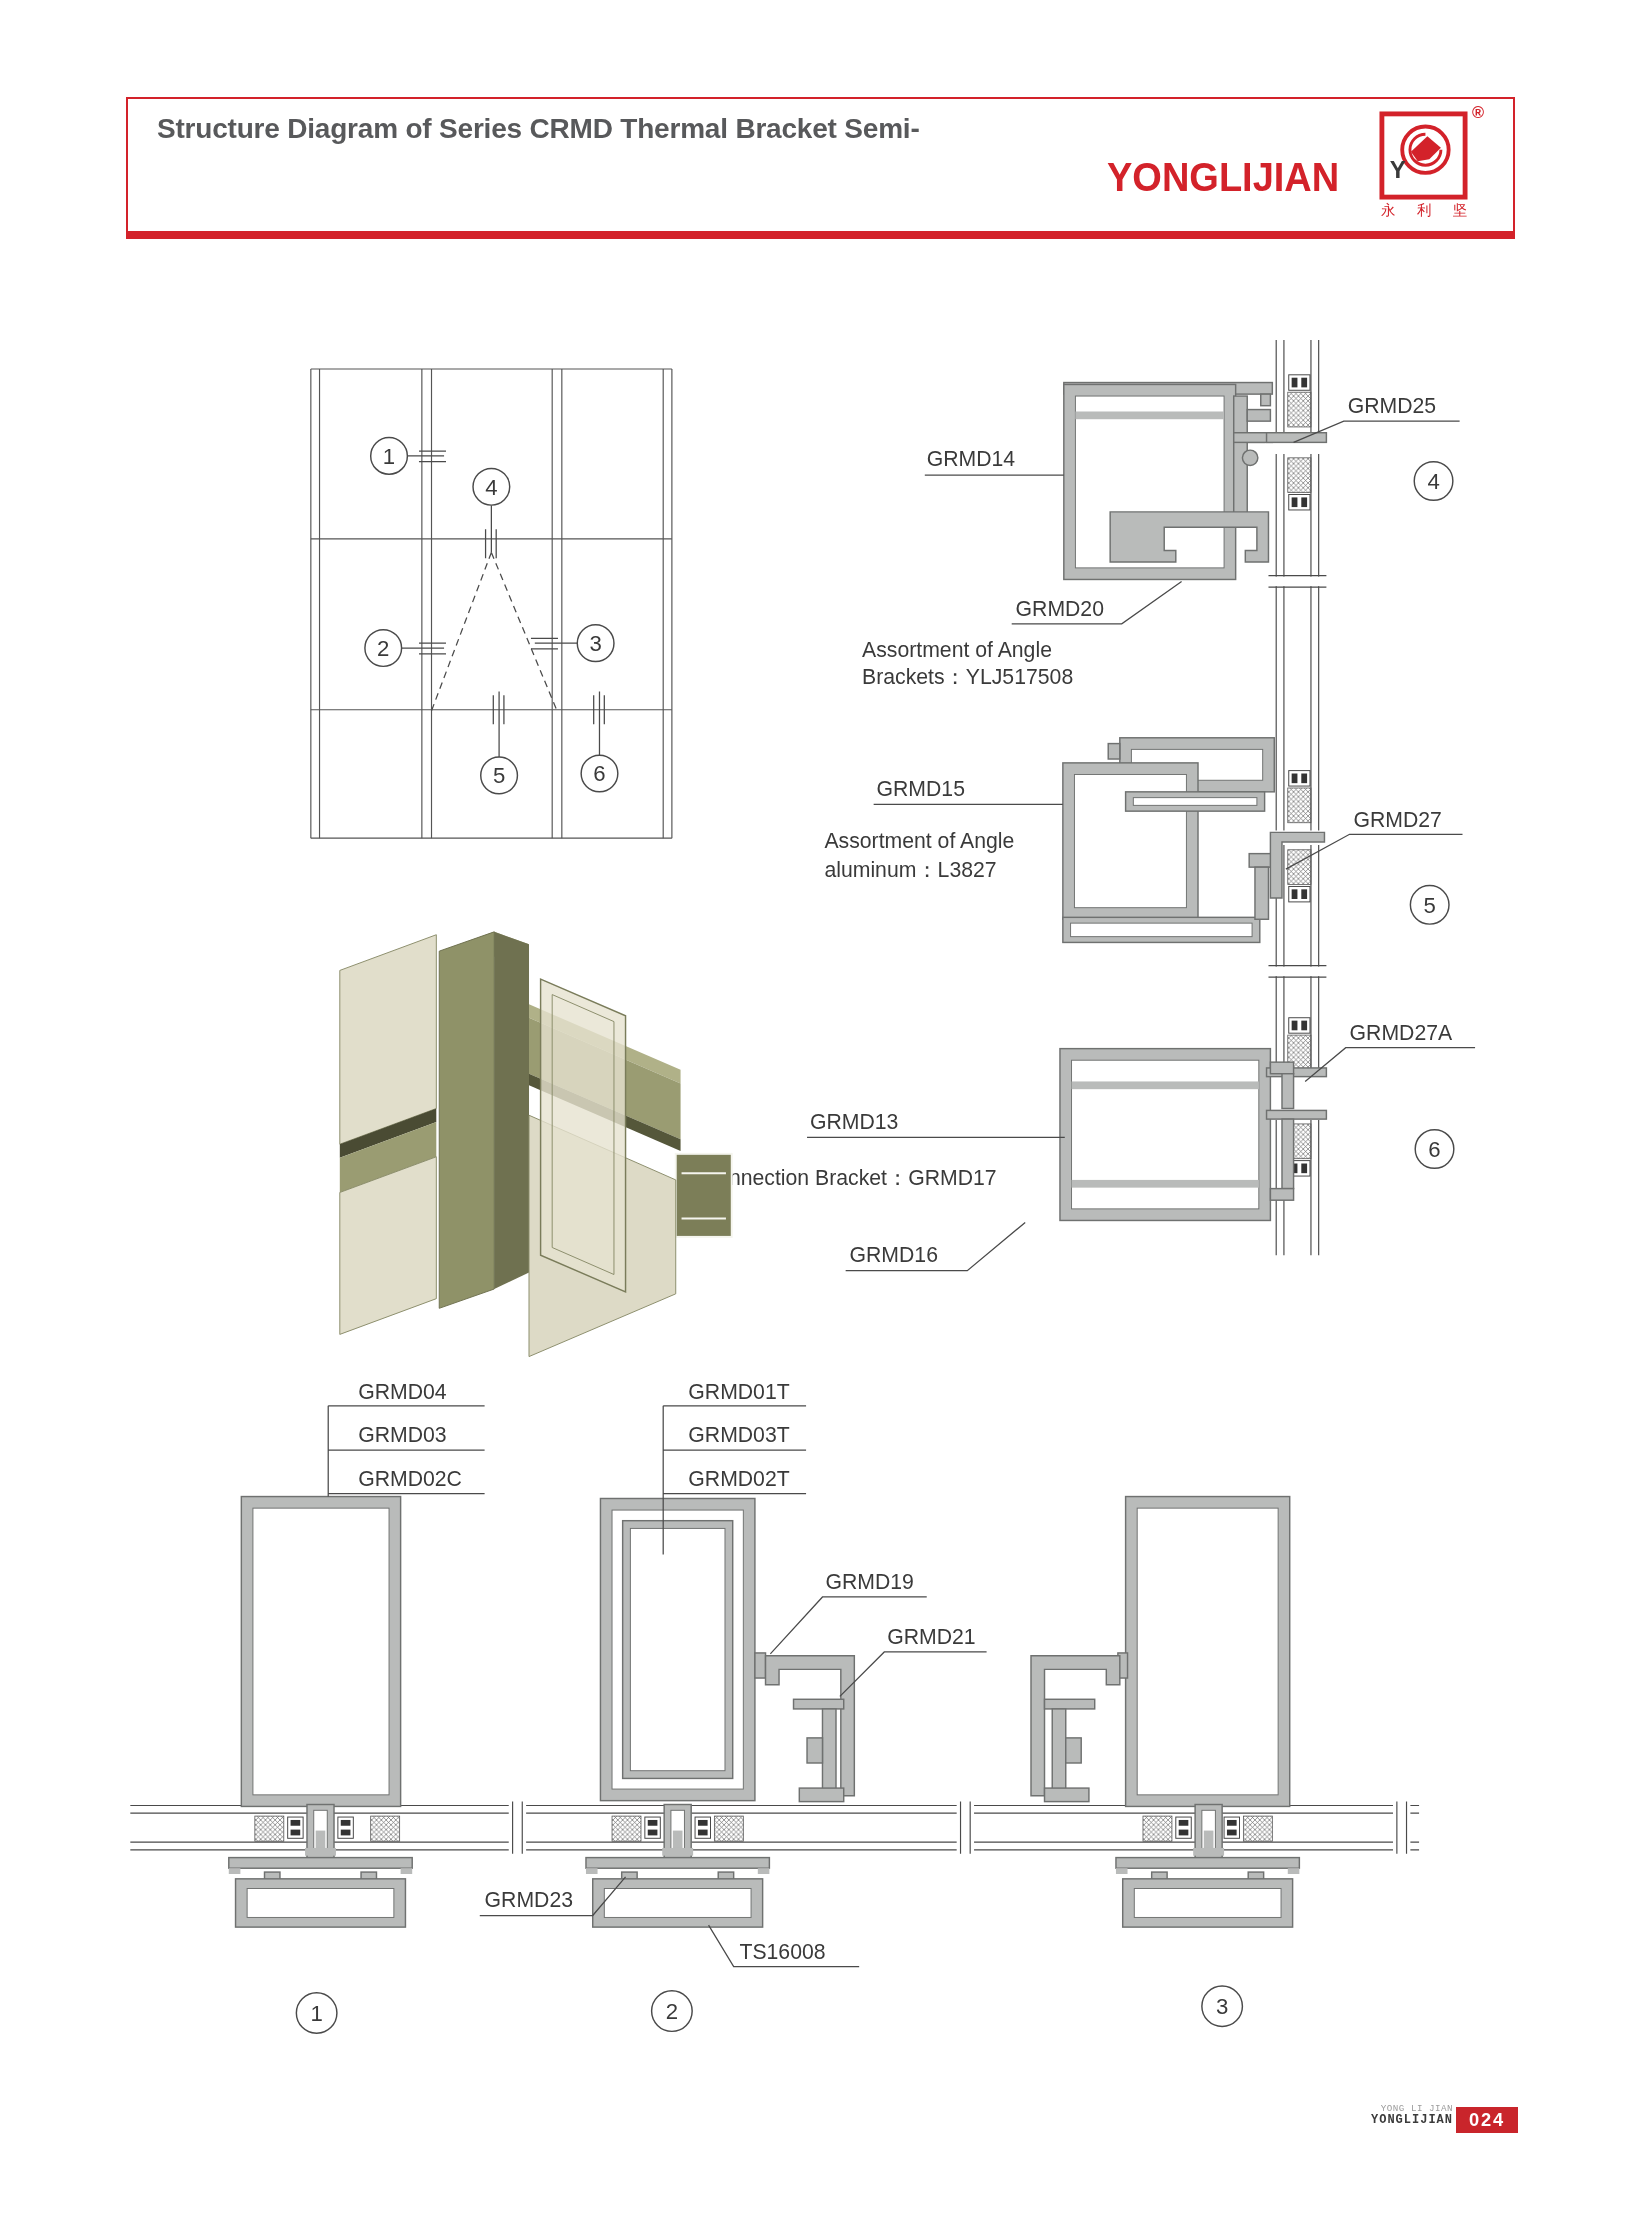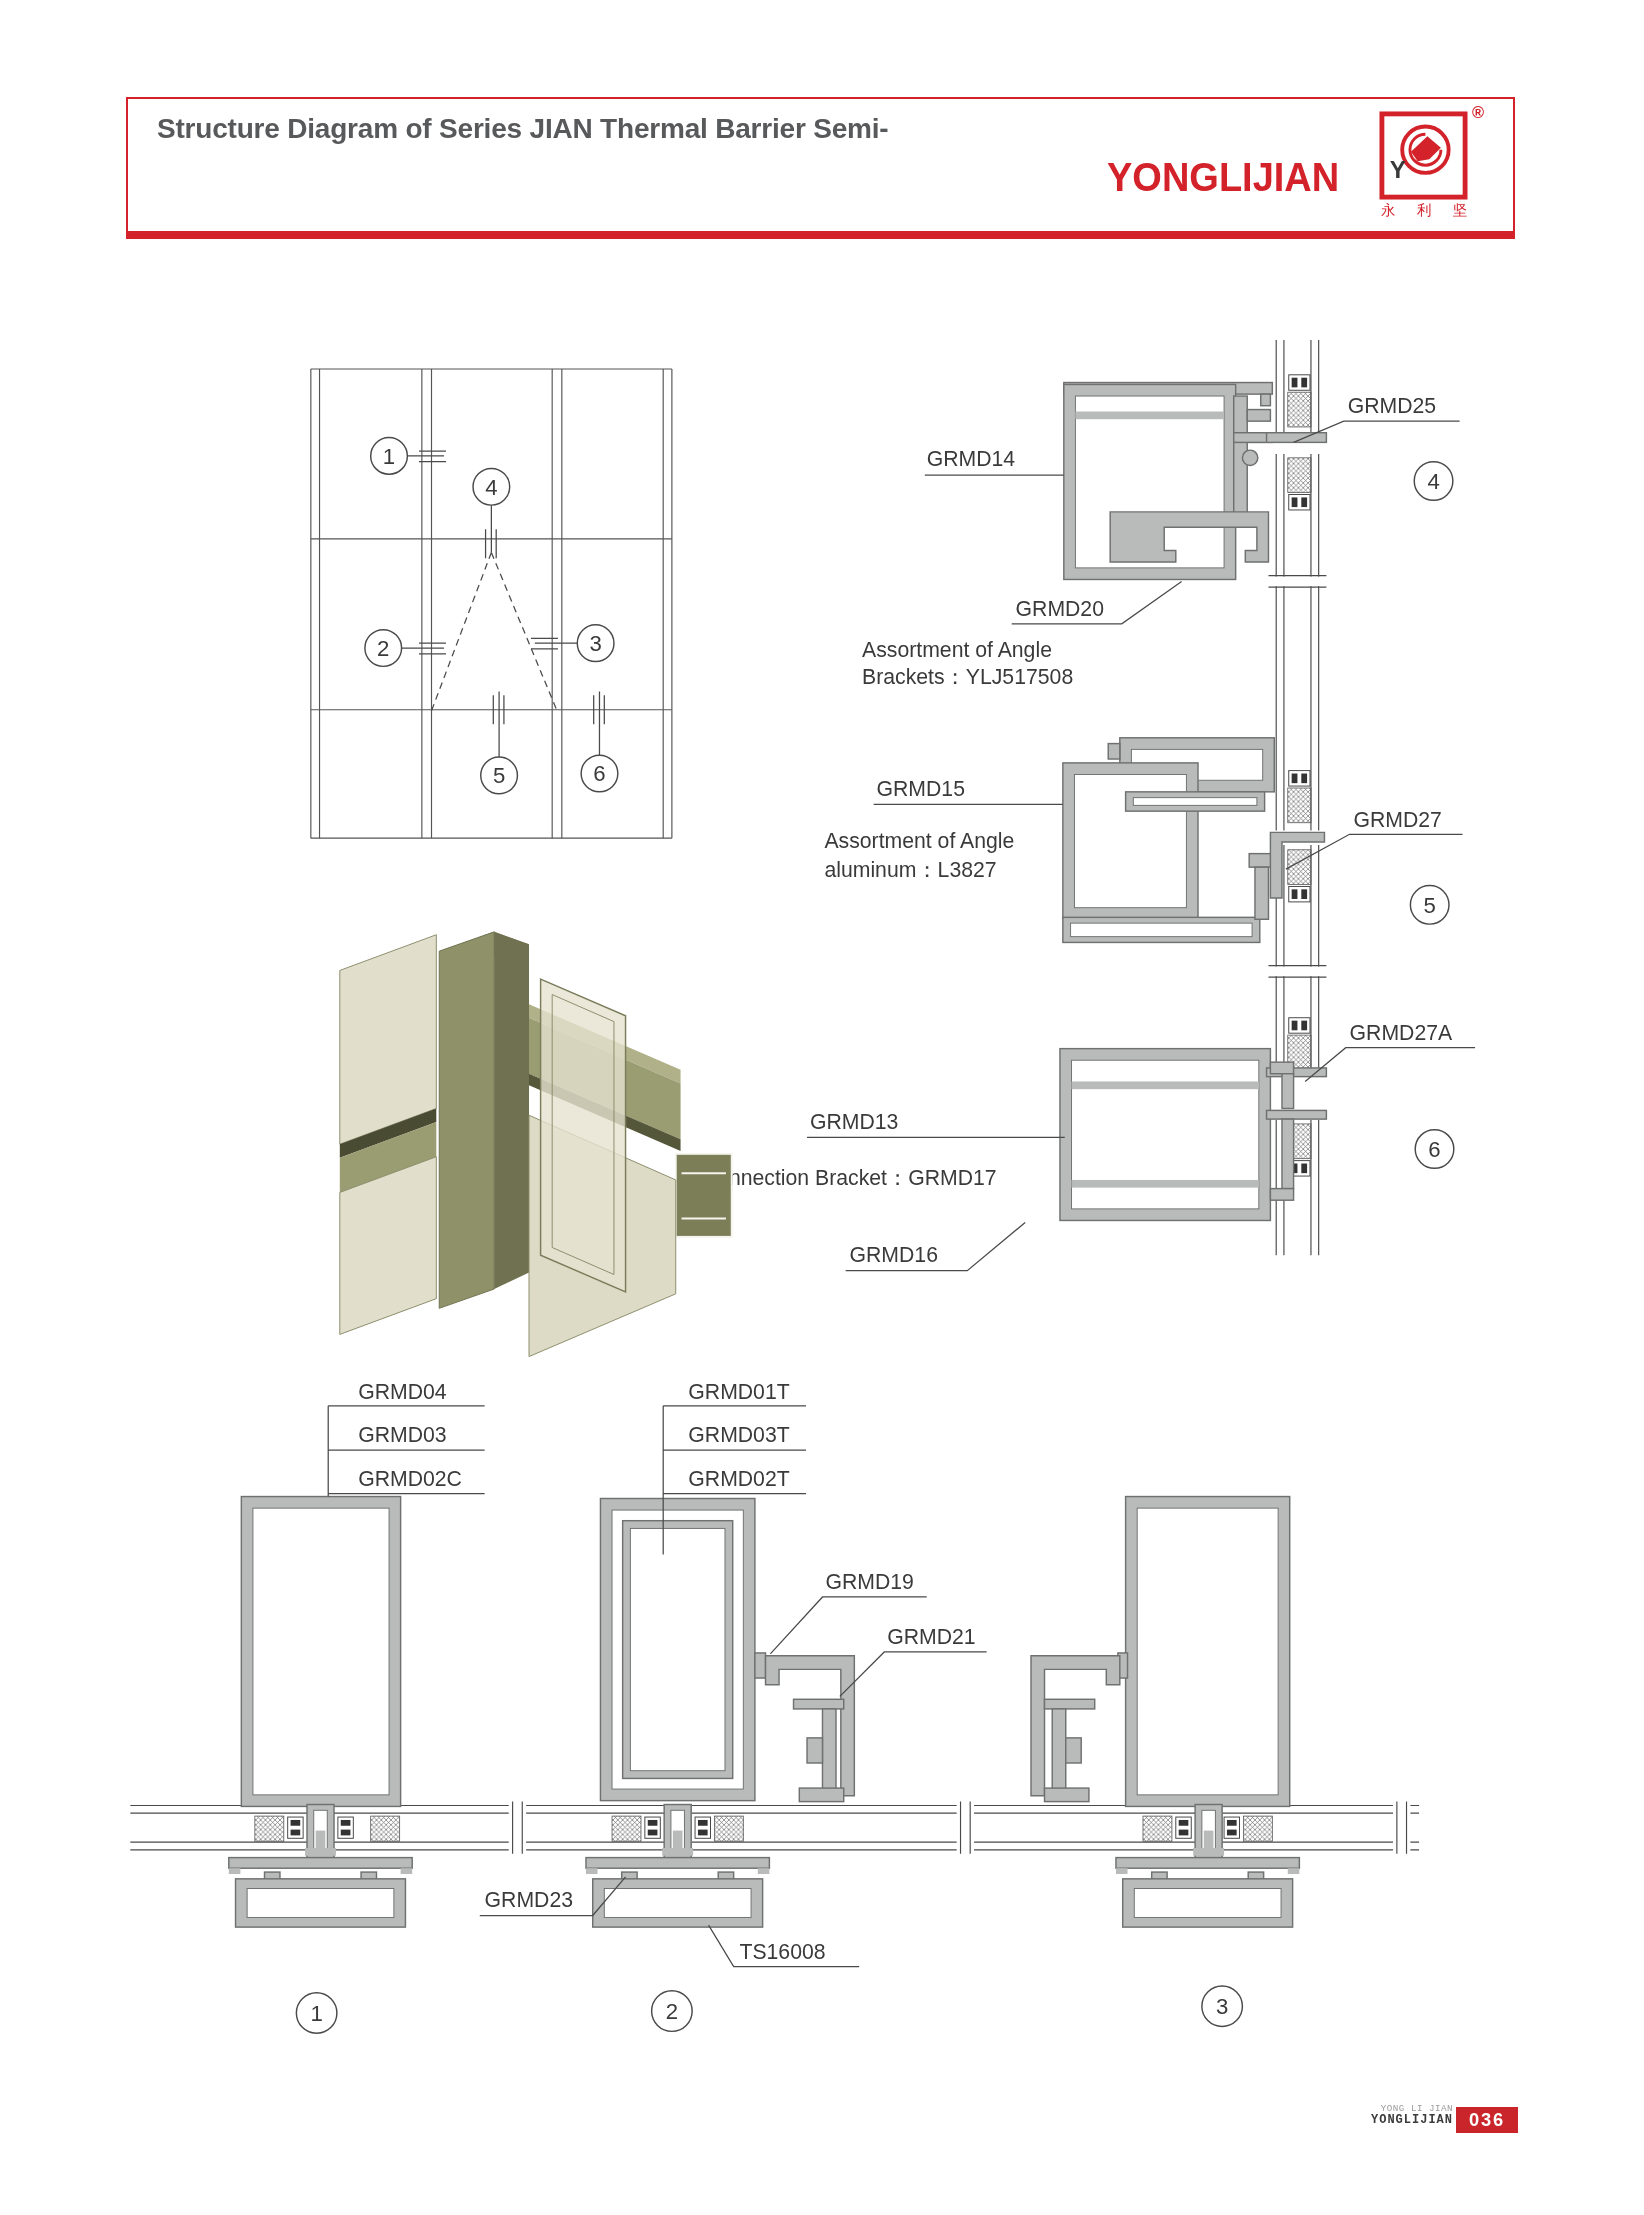--- a/index.html
+++ b/index.html
@@ -35,21 +35,21 @@
   .glass{stroke:#4a4a4a;stroke-width:1.2;fill:none;}
   .callout{fill:#fff;stroke:#4a4a4a;stroke-width:1.5;}
 </style>
 </head>
 <body>
 
 <div class="stage">
 
   <div class="header-box">
     <div class="title">
-      <div>Structure Diagram of Series JIAN Thermal Barrier Semi-</div>
+      <div>Structure Diagram of Series CRMD Thermal Bracket Semi-</div>
     </div>
     <div class="logotype">YONGLIJIAN</div>
     <svg class="mark" viewBox="0 0 92 92">
       <rect x="3" y="3" width="86" height="86" fill="none" stroke="#d3222a" stroke-width="5"></rect>
       <circle cx="48" cy="40" r="24" fill="none" stroke="#d3222a" stroke-width="4"></circle>
       <path d="M48 24 a16 16 0 1 0 16 16" fill="none" stroke="#d3222a" stroke-width="3"></path>
       <polygon points="33,42 50,26 64,38 52,50 40,52" fill="#d3222a"></polygon>
       <text x="11" y="69" font-size="25" font-weight="bold" fill="#d3222a">Y</text>
     </svg>
     <div class="reg">®</div>
@@ -355,16 +355,16 @@
         <circle class="callout" cx="1266" cy="2078" r="21"></circle>
         <text class="num" x="1266" y="2086">3</text>
       </g>
     </g>
   </svg>
 
   <div class="foot-brand">
     <div class="l1">YONG LI JIAN</div>
     <div class="l2">YONGLIJIAN</div>
   </div>
-  <div class="foot-badge">036</div>
+  <div class="foot-badge">024</div>
 
 </div>
 
 
 </body></html>

